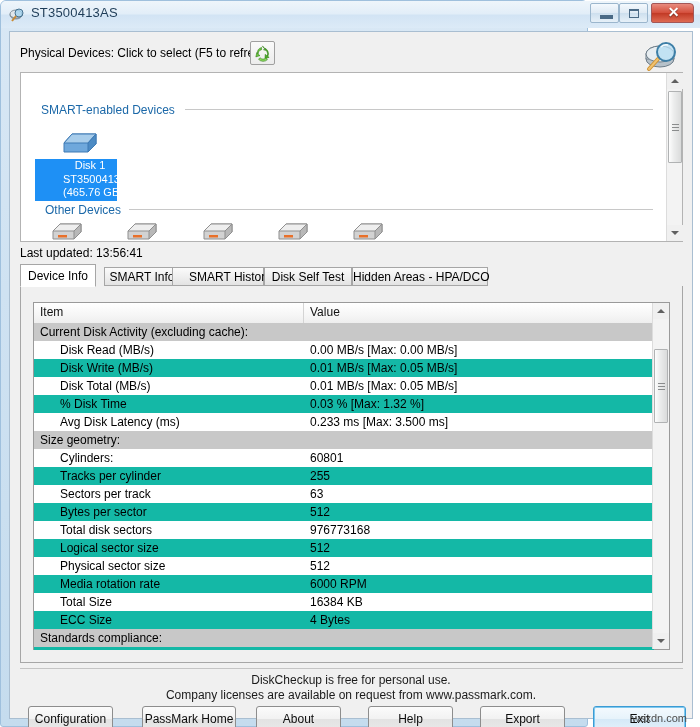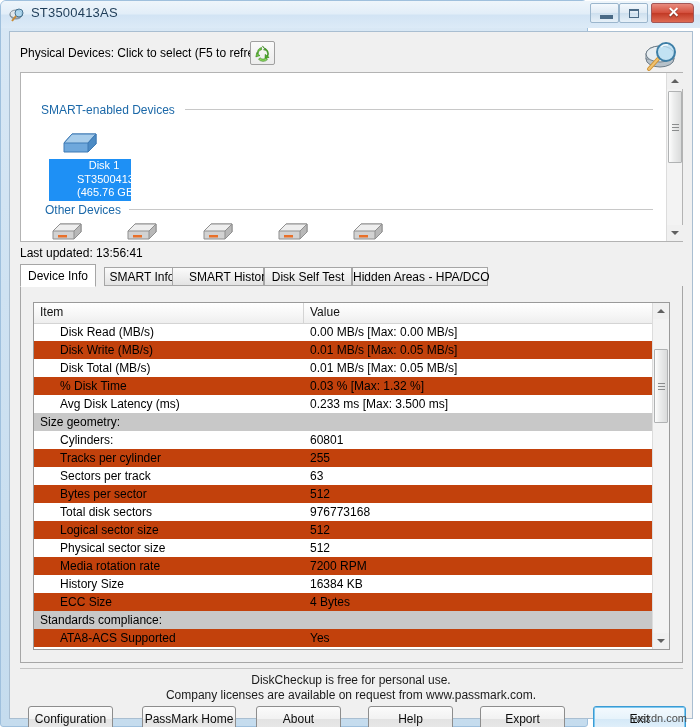--- a/index.html
+++ b/index.html
@@ -123,21 +123,21 @@
   #smart-title { left: 16px; top: 30px; }
   #smart-line  { left: 164px; top: 36px; width: 468px; }
   #other-title { left: 20px; top: 130px; }
   #other-line  { left: 108px; top: 136px; width: 524px; }
 
   #disk-icon-main {
     position: absolute; left: 39px; top: 52px;
     width: 40px; height: 32px;
   }
   #disk-sel {
-    position: absolute; left: 28px; top: 86px;
+    position: absolute; left: 14px; top: 86px;
     width: 82px; height: 42px;
     background: #1e90f5;
     box-sizing: border-box;
     padding-left: 28px;
   }
   #disk-sel div {
     color: #ffffff; font-size: 11px; text-align: center;
     line-height: 13.5px; white-space: nowrap;
   }
   .other-disk {
@@ -244,21 +244,21 @@
     position: absolute; left: 0; top: 20px;
     width: 620px; height: 327px;
     overflow: hidden;
   }
   .row {
     position: relative;
     height: 18px; line-height: 18px;
     font-size: 12px; color: #000;
     white-space: nowrap;
   }
-  .row.alt { background: #c2410c; }
+  .row.alt { background: #14b8a6; }
   .row.section { background: #c8c8c8; }
   .row .cell-item {
     position: absolute; left: 6px; top: 0;
   }
   .row .cell-item.indent { left: 26px; }
   .row .cell-value {
     position: absolute; left: 276px; top: 0;
   }
 
   
@@ -431,20 +431,24 @@
         <div class="tab" style="left: 332px; width: 136px;">Hidden Areas - HPA/DCO</div>
       </div>
     <div id="tabpage">
 
       <div id="listview">
         <div id="lv-header">
           <div class="lv-col" id="lv-col-value">Value</div>
           <div class="lv-col" id="lv-col-item">Item</div>
         </div>
         <div id="lv-rows">
+            <div class="row section">
+              <span class="cell-item">Current Disk Activity (excluding cache):</span>
+              <span class="cell-value"></span>
+            </div>
             <div class="row">
               <span class="cell-item indent">Disk Read (MB/s)</span>
               <span class="cell-value">0.00 MB/s  [Max: 0.00 MB/s]</span>
             </div>
             <div class="row alt">
               <span class="cell-item indent">Disk Write (MB/s)</span>
               <span class="cell-value">0.01 MB/s  [Max: 0.05 MB/s]</span>
             </div>
             <div class="row">
               <span class="cell-item indent">Disk Total (MB/s)</span>
@@ -485,24 +489,24 @@
             <div class="row alt">
               <span class="cell-item indent">Logical sector size</span>
               <span class="cell-value">512</span>
             </div>
             <div class="row">
               <span class="cell-item indent">Physical sector size</span>
               <span class="cell-value">512</span>
             </div>
             <div class="row alt">
               <span class="cell-item indent">Media rotation rate</span>
-              <span class="cell-value">7200 RPM</span>
-            </div>
-            <div class="row">
-              <span class="cell-item indent">History Size</span>
+              <span class="cell-value">6000 RPM</span>
+            </div>
+            <div class="row">
+              <span class="cell-item indent">Total Size</span>
               <span class="cell-value">16384 KB</span>
             </div>
             <div class="row alt">
               <span class="cell-item indent">ECC Size</span>
               <span class="cell-value">4 Bytes</span>
             </div>
             <div class="row section">
               <span class="cell-item">Standards compliance:</span>
               <span class="cell-value"></span>
             </div>

